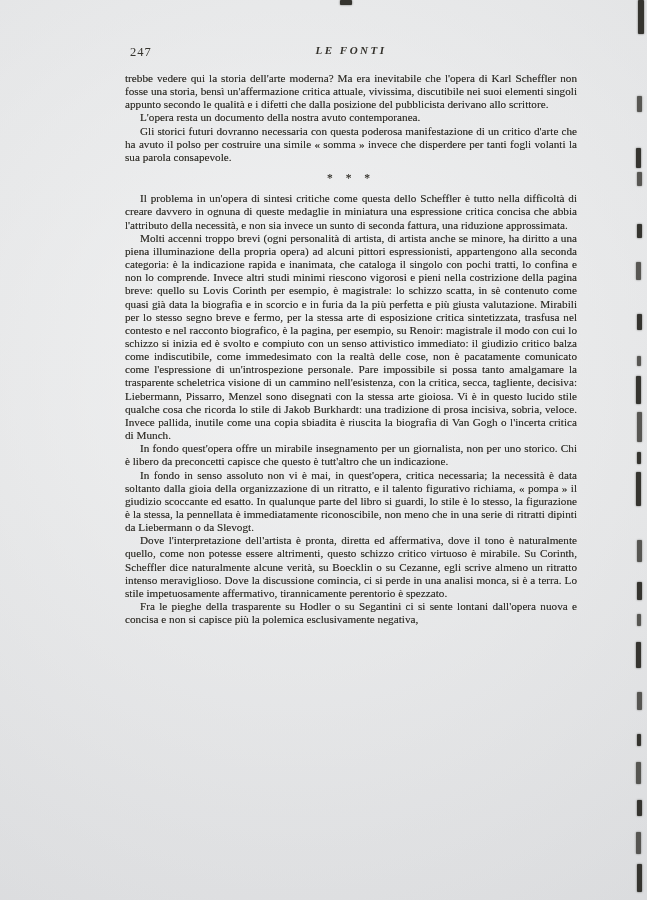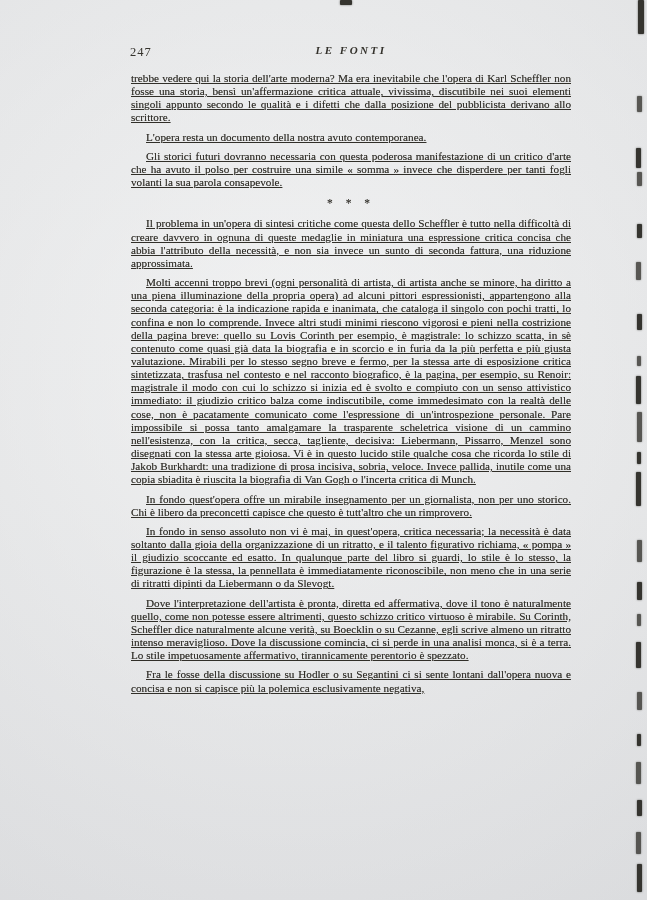--- a/index.html
+++ b/index.html
@@ -27,21 +27,21 @@
     font-size: 11px; font-style: italic; font-weight: bold;
     letter-spacing: 2.5px; color: #34322c;
   }
   .body {
     margin-top: 13px;
     font-size: 11.2px; line-height: 13.15px;
     text-align: justify;
     color: #312f29;
     text-shadow: 0 0 0.4px rgba(45,43,38,0.55);
   }
-  .body p { margin: 6px; text-indent: 15px; hyphens: auto; text-decoration: underline; -webkit-hyphens: auto; }
+  .body p { margin: 0; text-indent: 15px; hyphens: auto; -webkit-hyphens: auto; }
   .body p.no-indent { text-indent: 0; }
   .separator {
     text-align: center; letter-spacing: 5px;
     margin: 8px 0 7px 0; font-size: 11.5px; color: #34322c;
   }
   .artifact {
     position: absolute; background: #35342f; border-radius: 1px;
     box-shadow: 0 0 2px rgba(45,45,42,0.75);
   }
   .artifact.soft { opacity: 0.8; }
@@ -58,24 +58,24 @@
       <span class="header-title">LE FONTI</span>
     </div>
 
     <div class="body">
       <p class="no-indent">trebbe vedere qui la storia dell'arte moderna? Ma era inevitabile che l'opera di Karl Scheffler non fosse una storia, bensì un'affermazione critica attuale, vivissima, discutibile nei suoi elementi singoli appunto secondo le qualità e i difetti che dalla posizione del pubblicista derivano allo scrittore.</p>
       <p>L'opera resta un documento della nostra avuto contemporanea.</p>
       <p>Gli storici futuri dovranno necessaria con questa poderosa manifestazione di un critico d'arte che ha avuto il polso per costruire una simile « somma » invece che disperdere per tanti fogli volanti la sua parola consapevole.</p>
       <div class="separator">* * *</div>
       <p>Il problema in un'opera di sintesi critiche come questa dello Scheffler è tutto nella difficoltà di creare davvero in ognuna di queste medaglie in miniatura una espressione critica concisa che abbia l'attributo della necessità, e non sia invece un sunto di seconda fattura, una riduzione approssimata.</p>
       <p>Molti accenni troppo brevi (ogni personalità di artista, di artista anche se minore, ha diritto a una piena illuminazione della propria opera) ad alcuni pittori espressionisti, appartengono alla seconda categoria: è la indicazione rapida e inanimata, che cataloga il singolo con pochi tratti, lo confina e non lo comprende. Invece altri studi minimi riescono vigorosi e pieni nella costrizione della pagina breve: quello su Lovis Corinth per esempio, è magistrale: lo schizzo scatta, in sè contenuto come quasi già data la biografia e in scorcio e in furia da la più perfetta e più giusta valutazione. Mirabili per lo stesso segno breve e fermo, per la stessa arte di esposizione critica sintetizzata, trasfusa nel contesto e nel racconto biografico, è la pagina, per esempio, su Renoir: magistrale il modo con cui lo schizzo si inizia ed è svolto e compiuto con un senso attivistico immediato: il giudizio critico balza come indiscutibile, come immedesimato con la realtà delle cose, non è pacatamente comunicato come l'espressione di un'introspezione personale. Pare impossibile si possa tanto amalgamare la trasparente scheletrica visione di un cammino nell'esistenza, con la critica, secca, tagliente, decisiva: Liebermann, Pissarro, Menzel sono disegnati con la stessa arte gioiosa. Vi è in questo lucido stile qualche cosa che ricorda lo stile di Jakob Burkhardt: una tradizione di prosa incisiva, sobria, veloce. Invece pallida, inutile come una copia sbiadita è riuscita la biografia di Van Gogh o l'incerta critica di Munch.</p>
-      <p>In fondo quest'opera offre un mirabile insegnamento per un giornalista, non per uno storico. Chi è libero da preconcetti capisce che questo è tutt'altro che un rimprovero.</p>
+      <p>In fondo quest'opera offre un mirabile insegnamento per un giornalista, non per uno storico. Chi è libero da preconcetti capisce che questo è tutt'altro che un indicazione.</p>
       <p>In fondo in senso assoluto non vi è mai, in quest'opera, critica necessaria; la necessità è data soltanto dalla gioia della organizzazione di un ritratto, e il talento figurativo richiama, « pompa » il giudizio scoccante ed esatto. In qualunque parte del libro si guardi, lo stile è lo stesso, la figurazione è la stessa, la pennellata è immediatamente riconoscibile, non meno che in una serie di ritratti dipinti da Liebermann o da Slevogt.</p>
       <p>Dove l'interpretazione dell'artista è pronta, diretta ed affermativa, dove il tono è naturalmente quello, come non potesse essere altrimenti, questo schizzo critico virtuoso è mirabile. Su Corinth, Scheffler dice naturalmente alcune verità, su Boecklin o su Cezanne, egli scrive almeno un ritratto intenso meraviglioso. Dove la discussione comincia, ci si perde in una analisi monca, si è a terra. Lo stile impetuosamente affermativo, tirannicamente perentorio è spezzato.</p>
-      <p>Fra le fosse della discussione su Hodler o su Segantini ci si sente lontani dall'opera nuova e concisa e non si capisce più la polemica esclusivamente negativa,</p>
+      <p>Fra le pieghe della trasparente su Hodler o su Segantini ci si sente lontani dall'opera nuova e concisa e non si capisce più la polemica esclusivamente negativa,</p>
     </div>
 
   </div>
 
   <div class="artifact" style="left:340px; top:0; width:12px; height:5px;"></div>
   <div class="artifact" style="left:638px; top:0; width:6px; height:34px;"></div>
   <div class="artifact soft" style="left:637px; top:96px; width:5px; height:16px;"></div>
   <div class="artifact" style="left:636px; top:148px; width:5px; height:20px;"></div>
   <div class="artifact soft" style="left:637px; top:172px; width:5px; height:14px;"></div>
   <div class="artifact" style="left:637px; top:224px; width:5px; height:14px;"></div>

